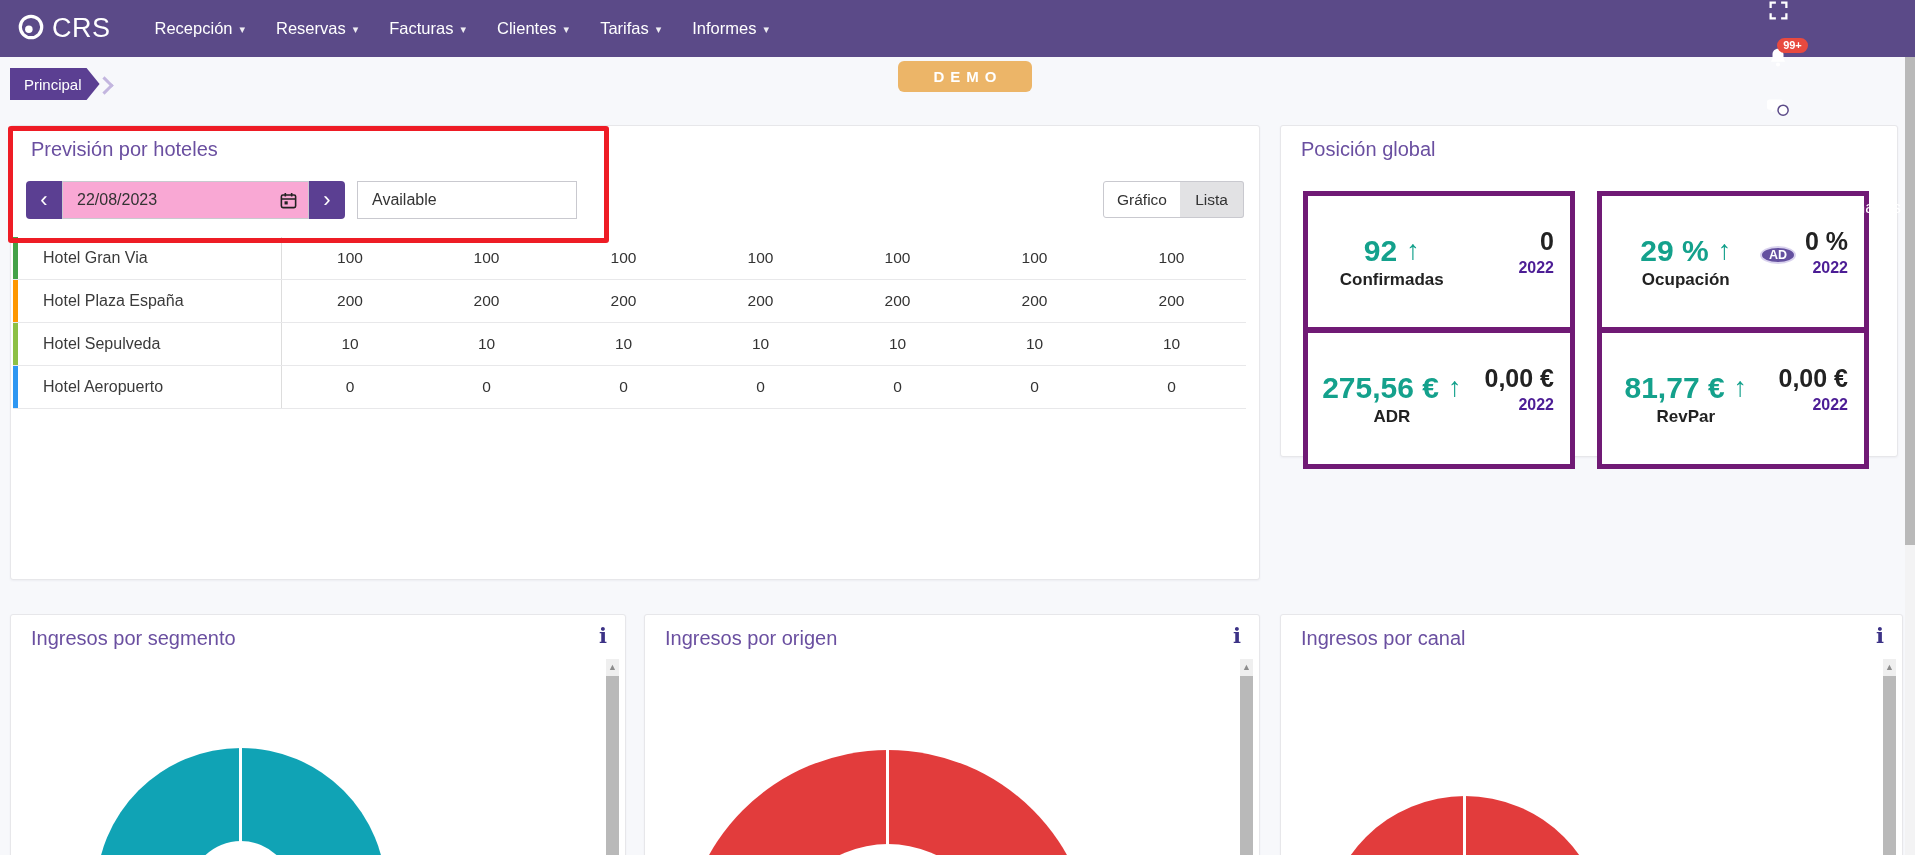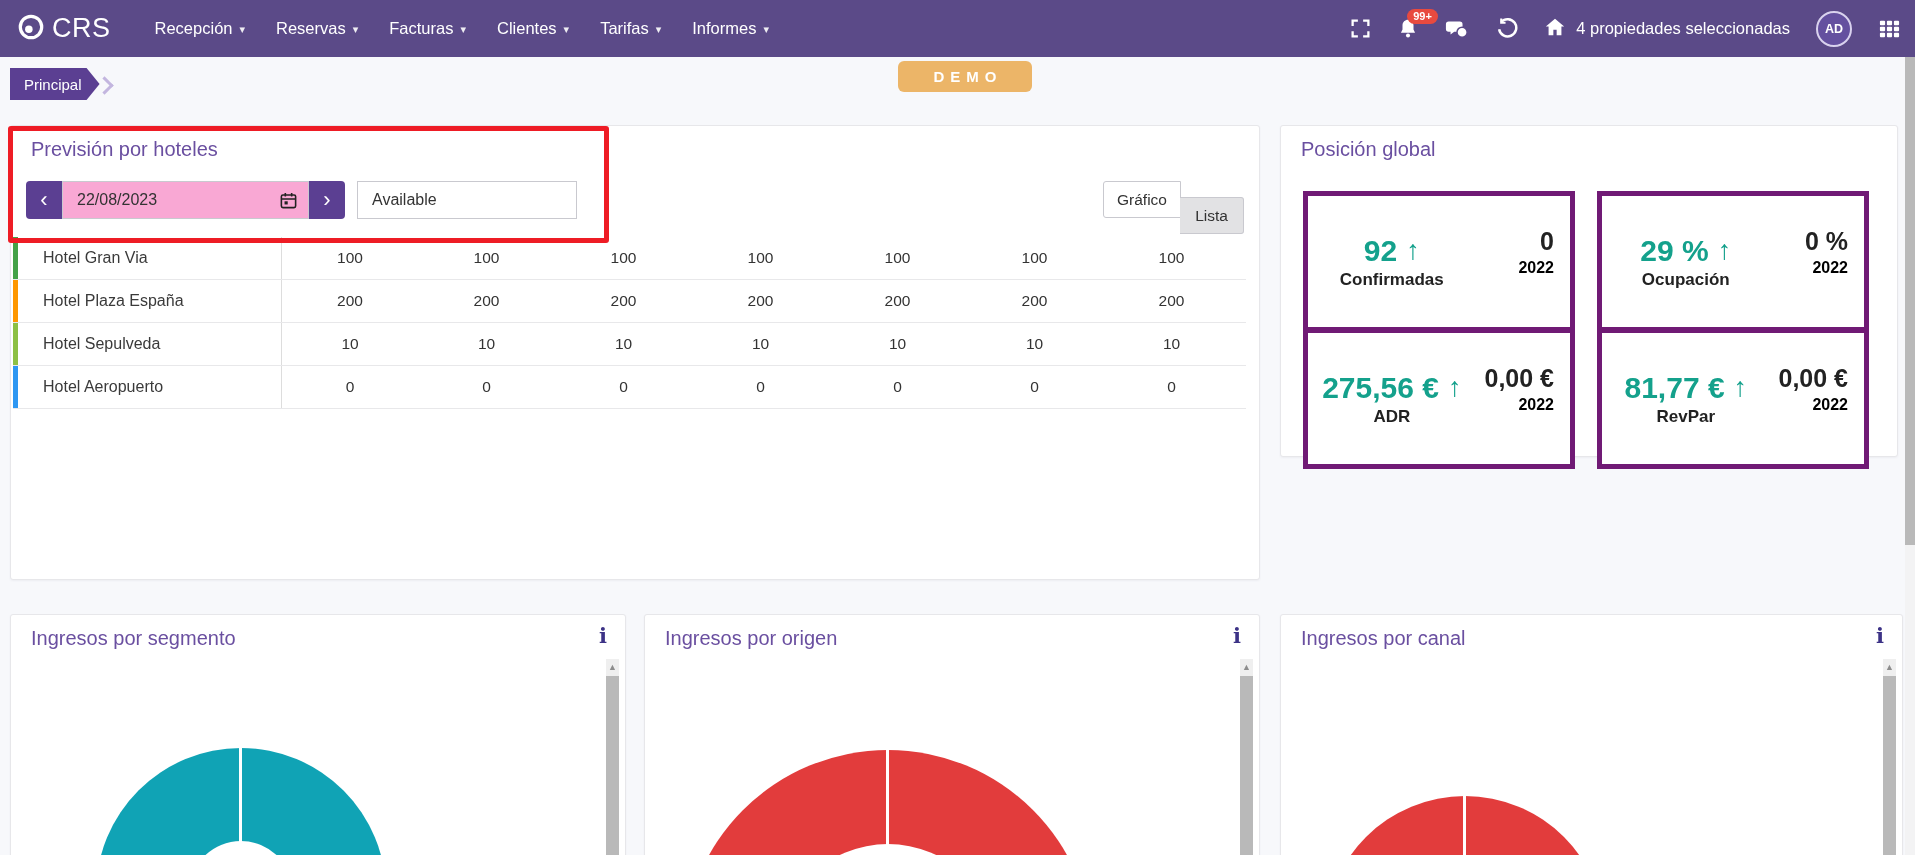--- a/index.html
+++ b/index.html
@@ -8,21 +8,21 @@
 
   
   .nav{position:absolute;left:0;top:0;width:1915px;height:57px;background:#5b4a88;
     display:flex;align-items:center;z-index:30;}
   .brand{display:flex;align-items:center;margin-left:16px;margin-right:36px;cursor:pointer;}
   .brand-text{color:#fff;font-size:27px;font-weight:normal;letter-spacing:.5px;margin-left:6px;}
   .menu{display:flex;align-items:center;gap:15px;}
   .menu-item{color:#fff;font-size:16.5px;display:flex;align-items:center;gap:7px;
     cursor:pointer;white-space:nowrap;padding:6px 8px;}
   .caret{font-size:11px;opacity:.9;transform:translateY(1px);}
-  .nav-right{position:absolute;right:14px;top:0;height:57px;display:flex;align-items:center;gap:26px;}
+  .nav-right{position:absolute;right:14px;top:0;height:57px;display:flex;align-items:center;gap:26px;flex-direction:column;}
   .nav-icon{position:relative;display:flex;align-items:center;justify-content:center;cursor:pointer;}
   .badge{position:absolute;top:-9px;left:10px;background:#e84a3f;color:#fff;font-size:11px;
     font-weight:bold;border-radius:9px;padding:2px 6px;line-height:11px;}
   .props{display:flex;align-items:center;gap:10px;color:#fff;font-size:16.5px;cursor:pointer;white-space:nowrap;}
   .avatar{width:32px;height:32px;border-radius:50%;background:#64509f;border:2px solid #d9d2ee;
     color:#fff;font-size:12.5px;font-weight:bold;display:flex;align-items:center;justify-content:center;cursor:pointer;}
 
   
   .crumb{position:absolute;left:10px;top:68px;height:32px;background:#5b3f92;color:#fff;
     font-size:15px;display:flex;align-items:center;padding:0 18px 0 14px;cursor:pointer;
@@ -56,21 +56,21 @@
   .date-input{position:absolute;left:51px;top:55px;width:247px;height:38px;background:#f9a8d4;
     border:1px solid #c9c9cf;box-sizing:border-box;display:flex;align-items:center;
     font-size:16px;color:#333;padding-left:14px;cursor:text;}
   .cal-ic{position:absolute;right:10px;top:9px;cursor:pointer;}
   .avail-input{position:absolute;left:346px;top:55px;width:220px;height:38px;background:#fff;
     border:1px solid #c9c9cf;box-sizing:border-box;display:flex;align-items:center;
     font-size:16px;color:#333;padding-left:14px;cursor:pointer;}
   .toggle{position:absolute;top:55px;height:37px;box-sizing:border-box;border:1px solid #c9c9cf;
     display:flex;align-items:center;justify-content:center;font-size:15.5px;color:#333;cursor:pointer;}
   .toggle.chart{left:1092px;width:78px;background:#fff;border-radius:3px 0 0 3px;}
-  .toggle.list{left:1169px;width:64px;background:#e2e2e4;border-left:none;border-radius:0 3px 3px 0;margin-top:16px;}
+  .toggle.list{left:1169px;width:64px;background:#e2e2e4;border-left:none;border-radius:0 3px 3px 0;}
 
   
   .ftable{position:absolute;left:2px;top:111px;width:1233px;}
   .trow{display:flex;position:relative;height:42px;align-items:center;border-bottom:1px solid #e8e8ea;}
   .trow.thead{height:39px;border-bottom:1px solid #d5d5d8;font-weight:bold;color:#222;}
   .cell{box-sizing:border-box;}
   .cell.name{width:268px;padding-left:30px;font-size:16px;color:#3a3a3a;}
   .thead .cell.name{font-size:16px;}
   .cell.val{width:137px;text-align:center;font-size:15.5px;color:#333;}
   .cell.divide{border-left:1px solid #ddd;height:100%;display:flex;align-items:center;justify-content:center;}
@@ -83,21 +83,21 @@
   #stat-0{left:22px;top:65px;} #stat-1{left:316px;top:65px;}
   #stat-2{left:22px;top:202px;} #stat-3{left:316px;top:202px;}
   .stat-left{flex:1.35;display:flex;flex-direction:column;align-items:center;justify-content:center;}
   .stat-right{flex:.85;display:flex;flex-direction:column;align-items:flex-end;justify-content:center;
     transform:translateY(-10px);padding-right:4px;}
   .stat-value-row{display:flex;align-items:center;gap:9px;}
   .stat-value{font-size:30px;font-weight:bold;white-space:nowrap;}
   .stat-arrow{font-size:27px;font-weight:bold;}
   .stat-label{font-size:17px;font-weight:bold;color:#222;margin-top:2px;}
   .stat-prev{font-size:25px;font-weight:bold;color:#222;white-space:nowrap;}
-  .stat-year{font-size:16px;font-weight:bold;color:#000000;margin-top:3px;}
+  .stat-year{font-size:16px;font-weight:bold;color:#4c1d95;margin-top:3px;}
 
   
   .info-ic{position:absolute;right:18px;top:8px;font-family:"DejaVu Serif",serif;font-weight:bold;
     font-size:21px;color:#3c3286;cursor:pointer;}
   .pscroll{position:absolute;right:6px;top:44px;width:13px;height:240px;background:#efefef;cursor:pointer;}
   .pscroll-arrow{width:13px;height:15px;display:flex;align-items:center;justify-content:center;
     font-size:9px;color:#8d8d8d;}
   .pscroll-thumb{position:absolute;left:0;right:0;top:17px;bottom:0;background:#b9b9b9;}
   .donut{position:absolute;border-radius:50%;}
   .donut-hole{position:absolute;border-radius:50%;background:#fff;}

